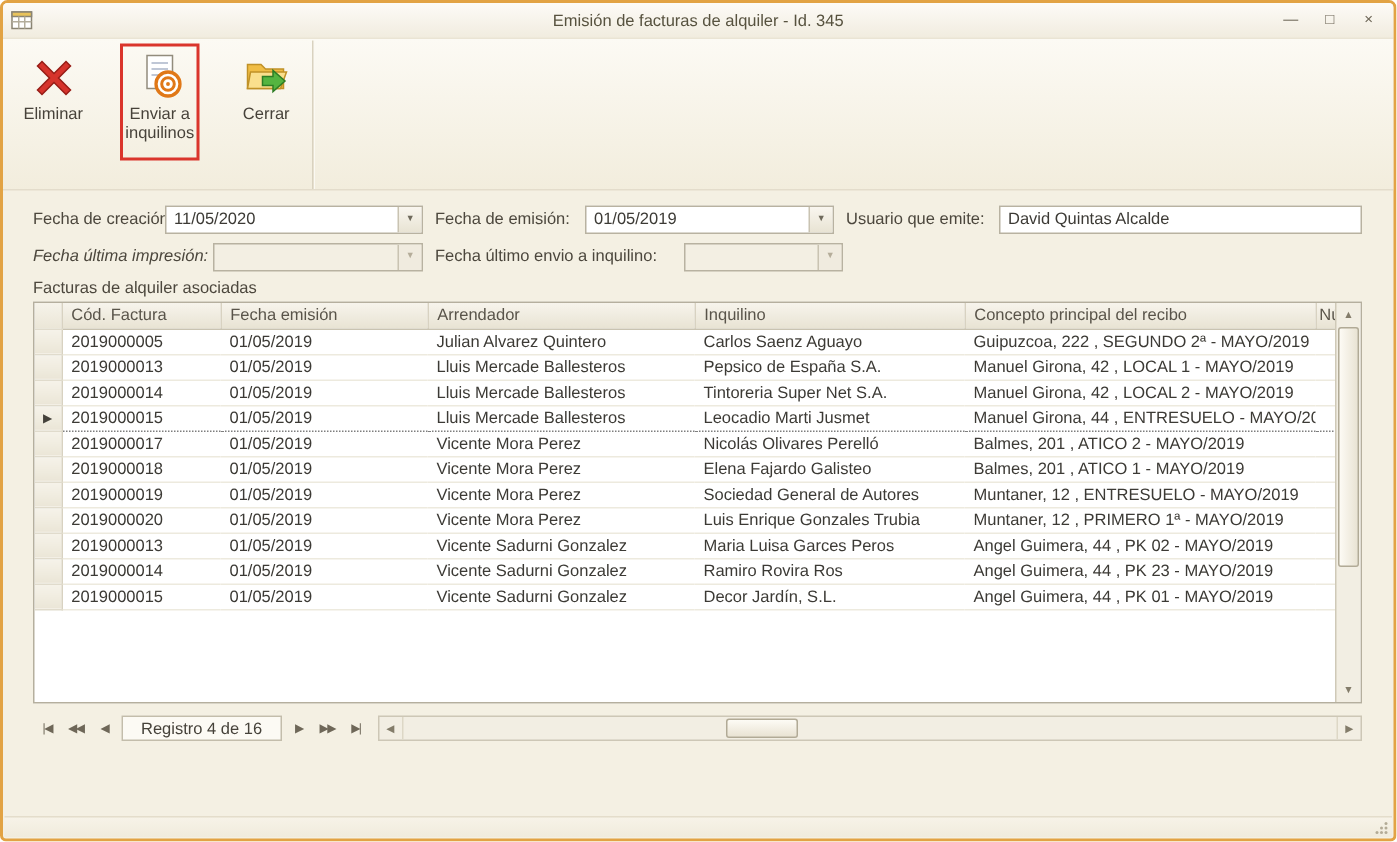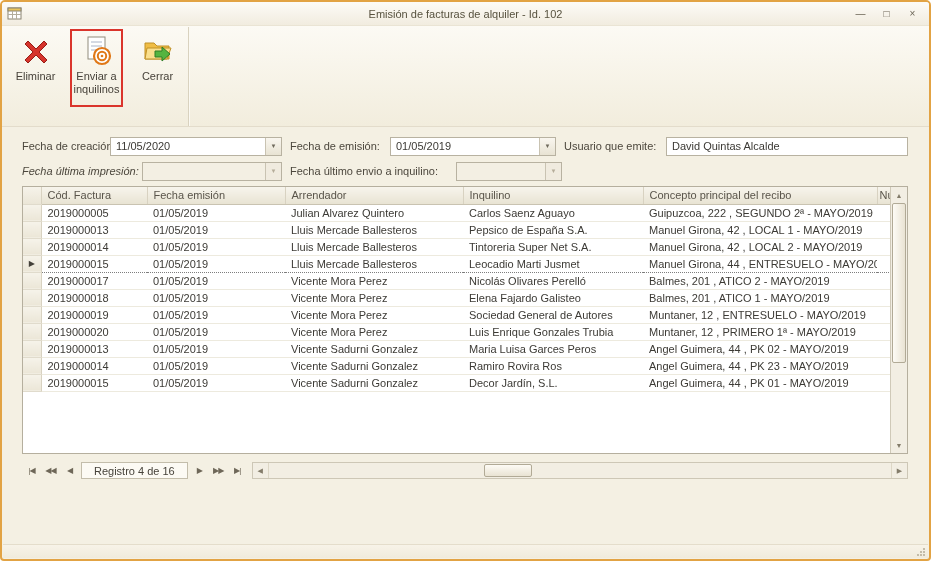--- a/index.html
+++ b/index.html
@@ -50,21 +50,21 @@
   .ribbon{
     height:101px; display:flex; padding:1px 0 0 3px;
     background:linear-gradient(#fcfaf4,#f2eddd);
     border-bottom:1px solid #e3dccb;
   }
   .rgroup{
     display:flex; flex-direction:column; height:100%;
     border-right:1px solid #d9d2bf; box-shadow:1px 0 0 #fbf9f2;
     padding:0 2px;
   }
-  .rbuttons{ display:flex; gap:8px; padding:2px 2px 0; flex:1; align-items:flex-start; }
+  .rbuttons{ display:flex; gap:18px; padding:2px 2px 0; flex:1; align-items:flex-start; }
   .rbtn{
     width:53px; min-height:78px; padding:4px 1px 1px;
     display:flex; flex-direction:column; align-items:center;
     border:2px solid transparent; border-radius:2px;
     font-size:11px; line-height:13px; color:#47423a; text-align:center;
     cursor:default;
   }
   .rbtn.hl{ border:2px solid #da352c; border-radius:0; }
   .ricon{ width:32px; height:32px; display:block; margin-bottom:3px; }
   .rgroup-label{
@@ -180,21 +180,21 @@
   <div class="titlebar">
     <span class="appicon">
       <svg width="16" height="16" viewBox="0 0 16 16">
         <rect x="1" y="2" width="13" height="11" fill="#ffffff" stroke="#8a8473"></rect>
         <rect x="1" y="2" width="13" height="3" fill="#e9c35c" stroke="#8a8473"></rect>
         <line x1="5.5" y1="5" x2="5.5" y2="13" stroke="#b3ad9c"></line>
         <line x1="9.5" y1="5" x2="9.5" y2="13" stroke="#b3ad9c"></line>
         <line x1="1" y1="8.5" x2="14" y2="8.5" stroke="#b3ad9c"></line>
       </svg>
     </span>
-    <span class="title">Emisión de facturas de alquiler - Id. 102</span>
+    <span class="title">Emisión de facturas de alquiler - Id. 345</span>
     <span class="winbtns">
       <span class="winbtn">—</span>
       <span class="winbtn">□</span>
       <span class="winbtn">×</span>
     </span>
   </div>
 
 
   <div class="ribbon">
     <div class="rgroup">
@@ -273,20 +273,21 @@
       </div>
       <span class="flabel w-l5">Fecha último envio a inquilino:</span>
       <div class="editor disabled w-e5">
         <span class="etext"></span>
         <span class="ebtn">
             <span>▼</span>
           </span>
       </div>
     </div>
 
+    <div class="gridcaption">Facturas de alquiler asociadas</div>
 
     <div class="gridwrap">
       <table class="grid">
         <colgroup>
           <col style="width:18px">
             <col style="width:106px">
             <col style="width:138px">
           <col style="width:178px">
             <col style="width:180px">
             <col style="width:234px">

